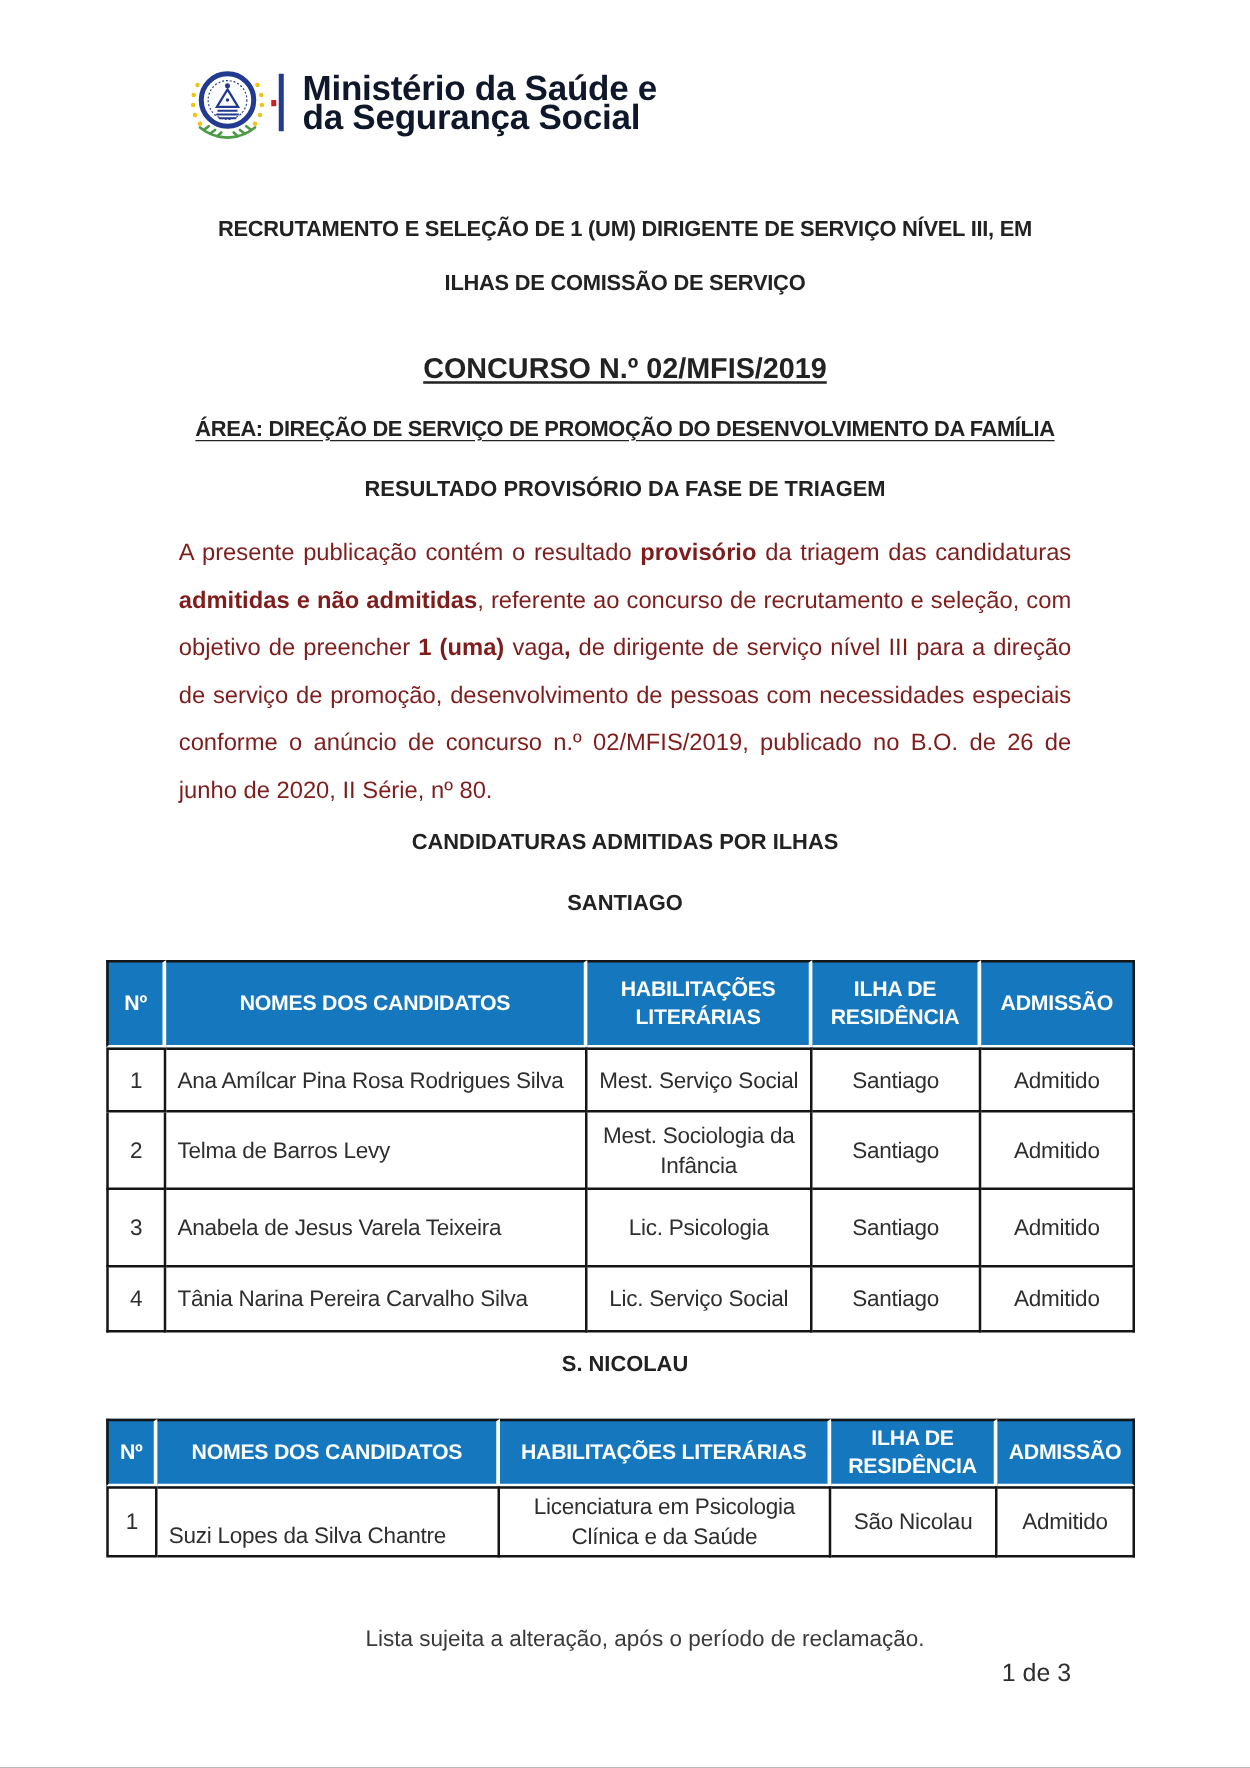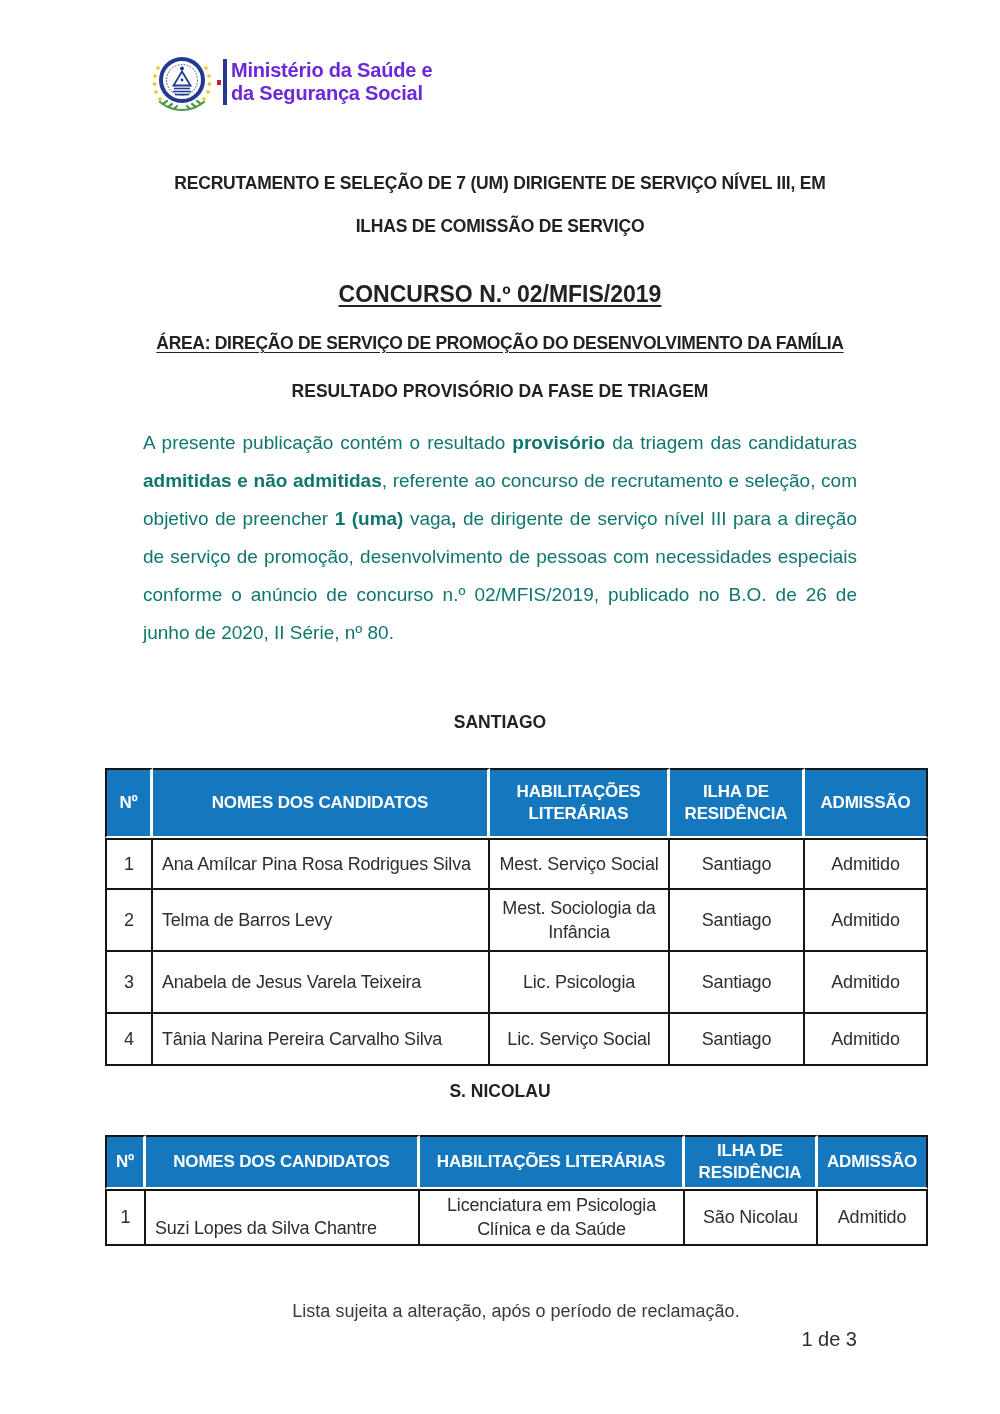--- a/index.html
+++ b/index.html
@@ -12,42 +12,42 @@
     font-family:"Liberation Sans", sans-serif;
     color:#3a3a3a;
     overflow:hidden;
   }
 
   
   .logo-row { position:absolute; left:150px; top:50px; display:flex; align-items:center; }
   .emblem { width:64px; height:64px; flex:0 0 auto; }
   .flag-bar { position:relative; width:4px; height:46px; background:#223A8F; margin-left:9px; }
   .flag-bar .red-tick { position:absolute; left:-6px; top:21px; width:4px; height:5px; background:#CF2027; }
-  .ministry-name { margin-left:4px; font-weight:bold; font-size:20px; line-height:23px; color:#6d28d9; letter-spacing:-0.2px; }
+  .ministry-name { margin-left:15px; font-weight:bold; font-size:28px; line-height:23px; color:#0f172a; letter-spacing:-0.2px; }
 
   
   .center-line { position:absolute; left:0; width:100%; text-align:center; font-weight:bold; color:#222; }
   .doc-title { top:162px; font-size:17.5px; line-height:43px; letter-spacing:-0.2px; }
   .h-concurso  { top:281px; font-size:23px; text-decoration:underline; text-underline-offset:3px; }
   .h-area      { top:333px; font-size:17.5px; text-decoration:underline; text-underline-offset:3px; letter-spacing:-0.3px; }
   .h-resultado { top:381px; font-size:17.5px; }
   .h-candidaturas { top:663px; font-size:17.5px; }
   .h-santiago  { top:712px; font-size:17.5px; }
   .h-nicolau   { top:1081px; font-size:17.5px; }
 
   
   .body-par {
     position:absolute; left:143px; top:424px; width:714px;
-    font-size:19px; line-height:38px; text-align:justify; color:#0f766e;
+    font-size:19px; line-height:38px; text-align:justify; color:#7f1d1d;
   }
   .body-par .b { font-weight:bold; }
 
   
   table.doc-table {
-    position:absolute; left:105px; width:823px;
+    position:absolute; left:85px; width:823px;
     border-spacing:0; table-layout:fixed;
     font-size:18px; color:#2e2e2e; letter-spacing:-0.2px;
   }
   .tbl-santiago { top:768px; }
   .tbl-nicolau  { top:1135px; }
 
   .doc-table th {
     background:#1577BE; color:#ffffff; font-weight:bold; font-size:17px;
     line-height:1.3; text-align:center; vertical-align:middle;
     border-right:3px solid #ffffff; border-bottom:2px solid #ffffff;
@@ -137,30 +137,31 @@
     <div class="flag-bar">
       <div class="red-tick"></div>
     </div>
     <div class="ministry-name">
       <div>Ministério da Saúde e</div>
       <div>da Segurança Social</div>
     </div>
   </div>
 
   <div class="center-line doc-title">
-    <div>RECRUTAMENTO E SELEÇÃO DE 7 (UM) DIRIGENTE DE SERVIÇO NÍVEL III, EM</div>
+    <div>RECRUTAMENTO E SELEÇÃO DE 1 (UM) DIRIGENTE DE SERVIÇO NÍVEL III, EM</div>
     <div>ILHAS DE COMISSÃO DE SERVIÇO</div>
   </div>
 
   <div class="center-line h-concurso">CONCURSO N.º 02/MFIS/2019</div>
   <div class="center-line h-resultado">RESULTADO PROVISÓRIO DA FASE DE TRIAGEM</div>
   <div class="center-line h-area">ÁREA: DIREÇÃO DE SERVIÇO DE PROMOÇÃO DO DESENVOLVIMENTO DA FAMÍLIA</div>
 
   <p class="body-par"><span>A presente publicação contém o resultado </span><span class="b">provisório</span><span> da triagem das candidaturas </span><span class="b">admitidas e não admitidas</span><span>, referente ao concurso de recrutamento e seleção, com objetivo de preencher </span><span class="b">1 (uma)</span><span> vaga</span><span class="b">,</span><span> de dirigente de serviço nível III para a direção de serviço de promoção, desenvolvimento de pessoas com necessidades especiais conforme o anúncio de concurso n.º 02/MFIS/2019, publicado no B.O. de 26 de junho de 2020, II Série, nº 80.</span></p>
 
+  <div class="center-line h-candidaturas">CANDIDATURAS ADMITIDAS POR ILHAS</div>
   <div class="center-line h-santiago">SANTIAGO</div>
 
   <table class="doc-table tbl-santiago">
     <thead>
         <tr>
           <th>Nº</th>
           <th>NOMES DOS CANDIDATOS</th>
           <th>HABILITAÇÕES LITERÁRIAS</th>
           <th>ILHA DE RESIDÊNCIA</th>
           <th>ADMISSÃO</th>

